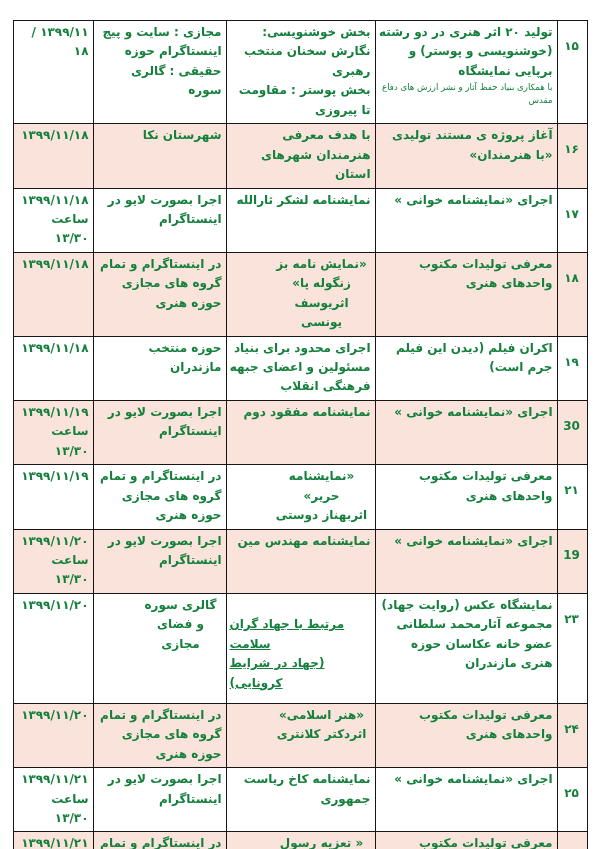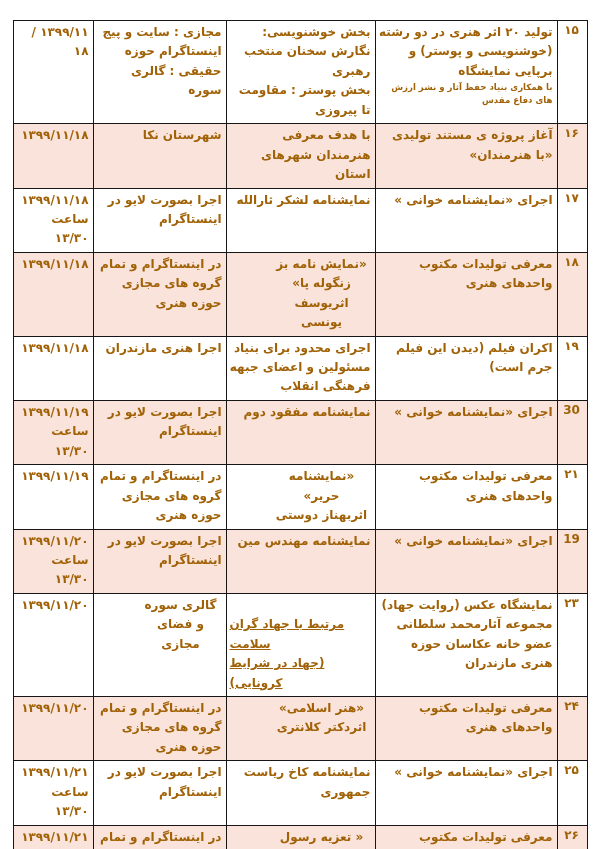--- a/index.html
+++ b/index.html
@@ -20,36 +20,36 @@
   col.c-act{width:182px;}
   col.c-desc{width:149px;}
   col.c-loc{width:133px;}
   col.c-date{width:80px;}
   td{
     border:1.6px solid #161616;
     vertical-align:top;
     padding:2px 4px 3px 3px;
     font-size:12px;
     font-weight:bold;
-    color:#a16207;
+    color:#15803d;
     line-height:1.62;
     white-space:pre-line;
     text-align:right;
     word-wrap:break-word;
   }
   tr.pink td{background:#f9e3da;}
   tr.white td{background:#ffffff;}
-  td.num{text-align:center;padding-top:0;}
+  td.num{text-align:center;padding-top:16px;}
   td.al-c{text-align:center;padding-left:46px;}
   td.al-l{text-align:left;text-decoration:underline;}
   tr.tall td{height:90px;}
   .note{
     font-size:8.6px;
     line-height:1.5;
-    font-weight:bold;
+    font-weight:normal;
     white-space:pre-line;
   }
 </style>
 </head>
 <body>
 
 <div class="page">
   <table class="sched">
     <colgroup>
       <col class="c-num">
@@ -88,21 +88,21 @@
           <td class="">معرفی تولیدات مکتوب واحدهای هنری</td>
           <td class="al-c">«نمایش نامه بز زنگوله پا»
 اثریوسف یونسی</td>
           <td class="">در اینستاگرام و تمام گروه های مجازی حوزه هنری</td>
           <td class="">۱۳۹۹/۱۱/۱۸</td>
         </tr>
         <tr class="white">
           <td class="num">۱۹</td>
           <td class="">اکران فیلم (دیدن این فیلم جرم است)</td>
           <td class="">اجرای محدود برای بنیاد مسئولین و اعضای جبهه فرهنگی انقلاب</td>
-          <td class="">اجرا هنری مازندران</td>
+          <td class="">حوزه منتخب مازندران</td>
           <td class="">۱۳۹۹/۱۱/۱۸</td>
         </tr>
         <tr class="pink">
           <td class="num">30</td>
           <td class="">اجرای «نمایشنامه خوانی »</td>
           <td class="">نمایشنامه مفقود دوم</td>
           <td class="">اجرا بصورت لایو در اینستاگرام</td>
           <td class="">۱۳۹۹/۱۱/۱۹
 ساعت ۱۳/۳۰</td>
         </tr>

